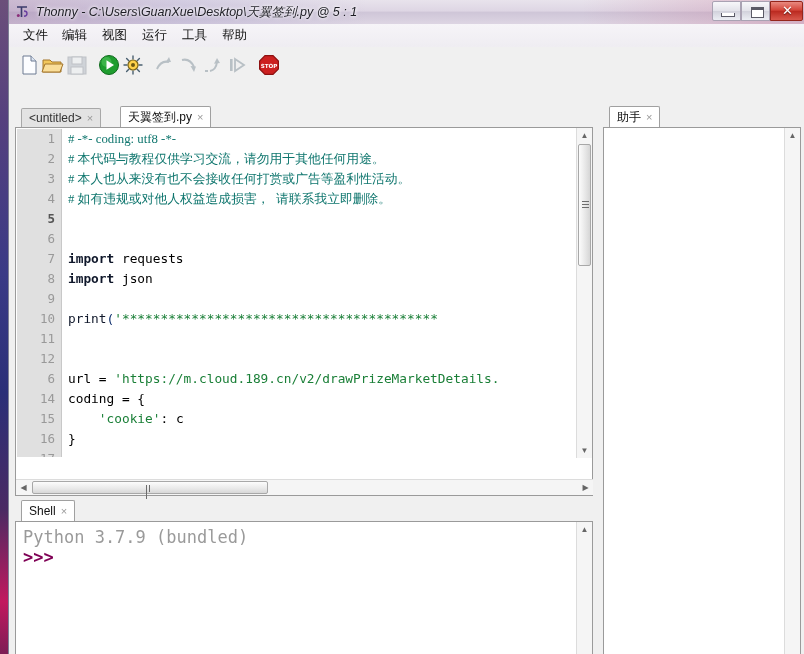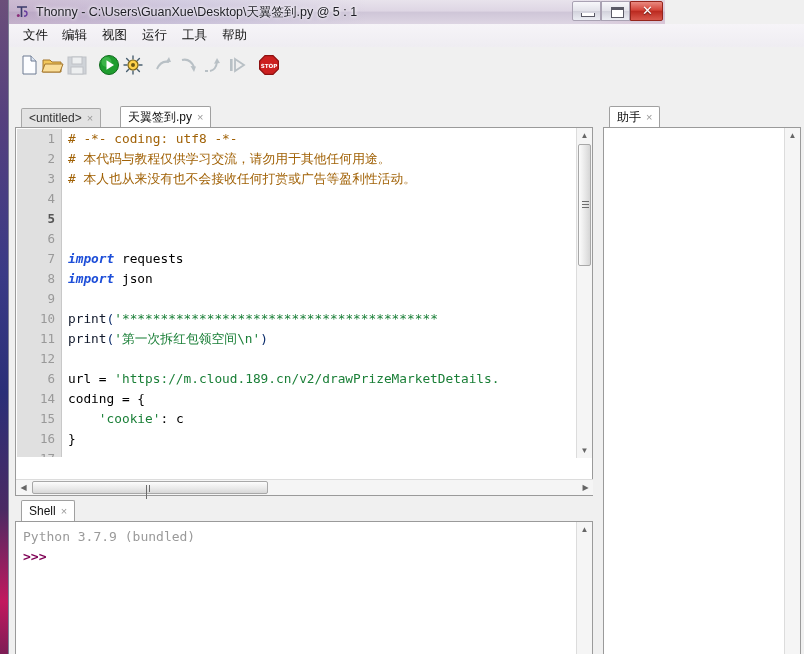--- a/index.html
+++ b/index.html
@@ -13,24 +13,25 @@
     position:absolute;left:0;top:0;width:804px;height:654px;
     background:linear-gradient(180deg,#6b4f7a 0%, #55407e 18%, #3a3a86 42%, #2b2f78 60%, #4a2a63 78%, #c2195e 92%, #7d1d55 100%);
   }
   #window{
     position:absolute;left:8px;top:0;width:796px;height:654px;
     background:#f0f0f0;
     border-left:1px solid #7d7f94;
   }
   
   #titlebar{
-    position:absolute;left:0;top:0;width:656px;height:24px;
+    position:absolute;left:0;top:0;width:796px;height:24px;
     background:linear-gradient(180deg,#e8e3ec 0%,#ded6e4 45%,#cfc6d8 52%,#ddd5e3 100%);
     border-bottom:1px solid #b9b2c2;
     overflow:hidden;
+    font-style:italic;
   }
   #titlebar .glow{
     position:absolute;left:0;top:0;width:796px;height:24px;
     background:linear-gradient(90deg,rgba(150,110,160,.35) 0%,rgba(120,110,180,.18) 22%,rgba(255,255,255,0) 45%,rgba(255,255,255,0) 72%,rgba(190,70,110,.25) 100%);
     pointer-events:none;
   }
   .thonny-ico{
     position:absolute;left:6px;top:4px;width:16px;height:16px;
   }
   #title-text{
@@ -113,22 +114,22 @@
   .lnum.cur{color:#555;font-weight:bold;}
   #codearea{
     position:absolute;left:46px;top:1px;width:515px;height:328px;
     overflow:hidden;background:#fff;
   }
   .cl{
     position:absolute;left:6px;white-space:pre;
     font-family:"DejaVu Sans Mono","Liberation Mono",monospace;
     font-size:12.8px;height:20px;line-height:20px;color:#000;
   }
-  .cmt{color:#a16207;}
-  .kw{color:#1d4ed8;font-weight:bold;font-style:italic;}
+  .cmt{color:#0f766e;font-family:Liberation Serif, serif;}
+  .kw{color:#0f172a;font-weight:bold;}
   .str{color:#1a7f37;}
   .fn{color:#0f172a;}
   .pun{color:#0b2c6b;}
   
   .vsb{
     position:absolute;width:15px;background:#f5f5f5;border-left:1px solid #dcdcdc;
   }
   .vsb .arrow{position:absolute;left:0;width:15px;height:15px;text-align:center;font-size:8px;color:#666;line-height:15px;}
   .vsb .up{top:0;} .vsb .dn{bottom:0;}
   .vsb .thumb{
@@ -150,21 +151,21 @@
     border:1px solid #a8a8a8;border-radius:2px;
   }
   .hsb .grip{position:absolute;left:50%;margin-left:-4px;top:3px;width:8px;height:7px;}
   .hsb .grip i{display:block;float:left;width:1px;height:7px;background:#6d6d6d;margin-right:2px;}
   
   #sh-body{top:23px;width:578px;height:233px;}
   #sh-text{position:absolute;left:1px;top:1px;right:16px;bottom:1px;overflow:hidden;background:#fff;}
   .sl{
     position:absolute;left:6px;white-space:pre;
     font-family:"DejaVu Sans Mono","Liberation Mono",monospace;
-    font-size:13px;height:20px;line-height:20px;
+    font-size:17px;height:20px;line-height:20px;
   }
   .sl.banner{color:#9a9a9a;}
   .sl.prompt{color:#7f0055;font-weight:bold;}
   
   #as-body{top:23px;width:198px;height:627px;}
   #as-text{position:absolute;left:1px;top:1px;right:16px;bottom:1px;background:#fff;}
 </style>
 </head>
 <body>
 
@@ -312,29 +313,29 @@
             <div class="lnum" style="top:260px">14</div>
             <div class="lnum" style="top:280px">15</div>
             <div class="lnum" style="top:300px">16</div>
             <div class="lnum" style="top:320px">17</div>
           </div>
 
           <div id="codearea">
             <div class="cl cmt" style="top:0px"># -*- coding: utf8 -*-</div>
             <div class="cl cmt" style="top:40px"># 本人也从来没有也不会接收任何打赏或广告等盈利性活动。</div>
             <div class="cl cmt" style="top:20px"># 本代码与教程仅供学习交流，请勿用于其他任何用途。</div>
+            <div class="cl cmt" style="top:60px"># 如有违规或对他人权益造成损害，  请联系我立即删除。</div>
             <div class="cl" style="top:80px"></div>
             <div class="cl" style="top:100px"></div>
 
             <div class="cl" style="top:120px"><span class="kw">import</span> requests</div>
             <div class="cl" style="top:140px"><span class="kw">import</span> json</div>
             <div class="cl" style="top:160px"></div>
 
             <div class="cl" style="top:180px"><span class="fn">print</span><span class="pun">(</span><span class="str">'*****************************************</span></div>
-            <div class="cl" style="top:200px"><span class="fn">print</span><span class="pun">(</span><span class="str">'第一次拆红包领空间\n'</span><span class="pun">)</span></div>
             <div class="cl" style="top:240px">url = <span class="str">'https://m.cloud.189.cn/v2/drawPrizeMarketDetails.</span></div>
             <div class="cl" style="top:260px">coding = {</div>
             <div class="cl" style="top:280px">    <span class="str">'cookie'</span>: c</div>
             <div class="cl" style="top:300px">}</div>
             <div class="cl" style="top:320px"></div>
           </div>
 
           <div class="vsb" style="right:0;top:0;height:330px">
             <div class="arrow up">▲</div>
             <div class="thumb" style="top:16px;height:122px">

